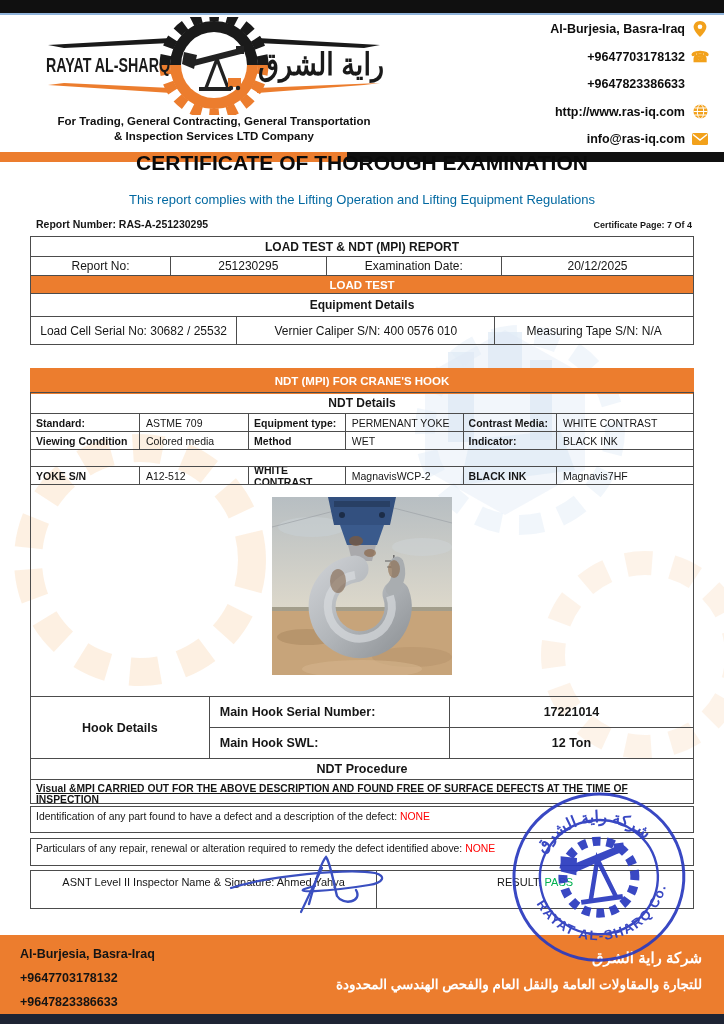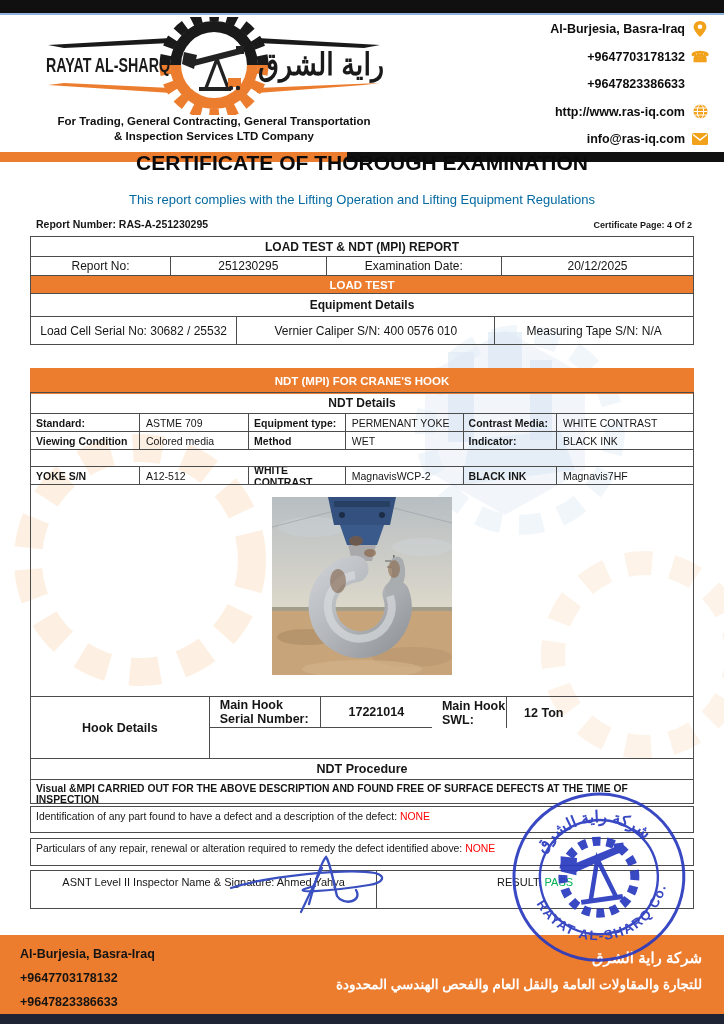--- a/index.html
+++ b/index.html
@@ -50,24 +50,24 @@
   .r-h20{height:20px}.r-h17{height:17px}.r-h212{height:212px}
   .r-h21{height:21px}.r-h24{height:24px}
   .lt1{width:21%}.lt2{width:23.5%}.lt3{width:26.5%}.lt4{width:29%}
   .ltxt{font-size:12px;}
   .eq1{width:31%}.eq2{width:39%}.eq3{width:30%}
   .w1{width:16.3%}.w2{width:16.5%}.w3{width:14.6%}.w4{width:17.8%}.w5{width:14.1%}.w6{width:20.7%}
   .lbl{font-weight:bold;font-size:10.5px;padding-left:5px;}
   .val{font-size:10.5px;padding-left:6px;}
   .hook-left{width:27%;display:flex;align-items:center;justify-content:center;
              font-weight:bold;font-size:12.5px;border-right:1px solid var(--line);box-sizing:border-box;}
-  .hook-right{width:73%;display:flex;flex-direction:row;}
+  .hook-right{width:73%;display:flex;flex-direction:column;}
   .hk-lbl{width:49.5%;font-weight:bold;font-size:12.5px;padding-left:10px;}
   .hk-val{width:50.5%;font-weight:bold;font-size:12.5px;}
-  .statement{align-items:flex-start;padding:3px 5px;font-weight:bold;font-size:10.3px;}
+  .statement{align-items:flex-start;padding:3px 5px;font-weight:bold;font-size:10.3px;text-decoration:underline;}
 
   .box{position:absolute;left:30px;width:664px;border:1.2px solid var(--line);
        box-sizing:border-box;font-weight:normal;font-size:10.4px;padding:4px 5px;background:transparent;}
   .red{color:#FF0000;}
   .green{color:#00B050;}
   .result-row{padding:0;display:flex;}
   .rr-left{width:52.3%;border-right:1px solid var(--line);box-sizing:border-box;
            text-align:center;padding-top:5px;font-size:11px;}
   .rr-right{width:47.7%;text-align:center;padding-top:5px;font-size:11px;}
 
@@ -174,21 +174,21 @@
 
   <div class="abs divider content-z">
     <div class="seg-orange"></div>
     <div class="seg-black"></div>
   </div>
 
   <div class="abs title content-z">CERTIFICATE OF THOROUGH EXAMINATION</div>
   <div class="abs subtitle content-z">This report complies with the Lifting Operation and Lifting Equipment Regulations</div>
   <div class="abs report-line content-z">
     <span class="report-number">Report Number: RAS-A-251230295</span>
-    <span class="cert-page">Certificate Page: 4 Of 2</span>
+    <span class="cert-page">Certificate Page: 7 Of 4</span>
   </div>
 
   <div class="tbl content-z" style="top:236px;">
     <div class="trow first r-h19">
       <div class="tcell nol center hdr" style="width:100%">LOAD TEST &amp; NDT (MPI) REPORT</div>
     </div>
     <div class="trow r-h19">
       <div class="tcell nol center ltxt lt1">Report No:</div>
       <div class="tcell center ltxt lt2">251230295</div>
       <div class="tcell center ltxt lt3">Examination Date:</div>

